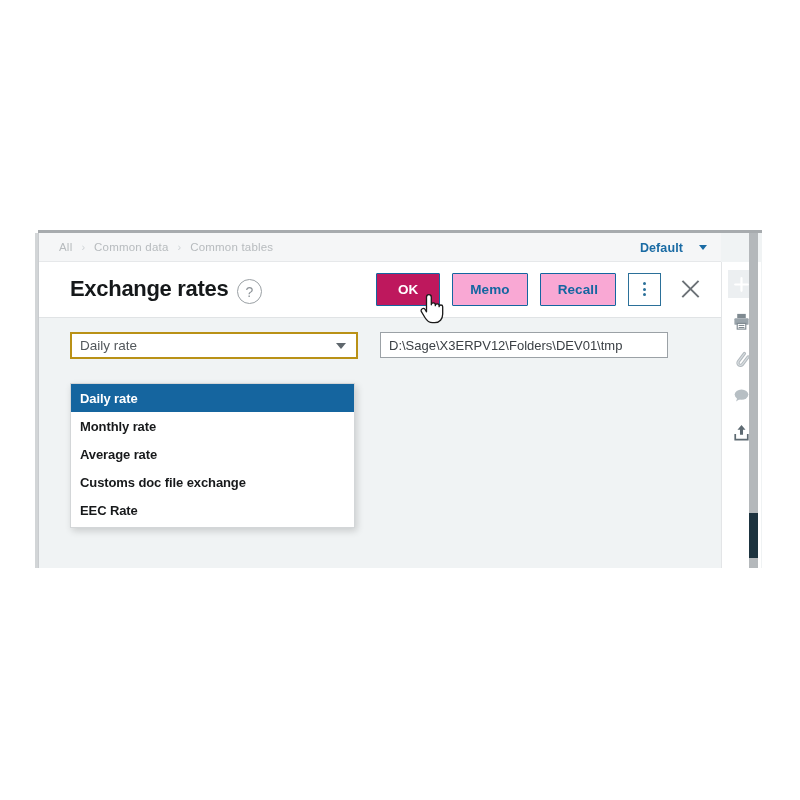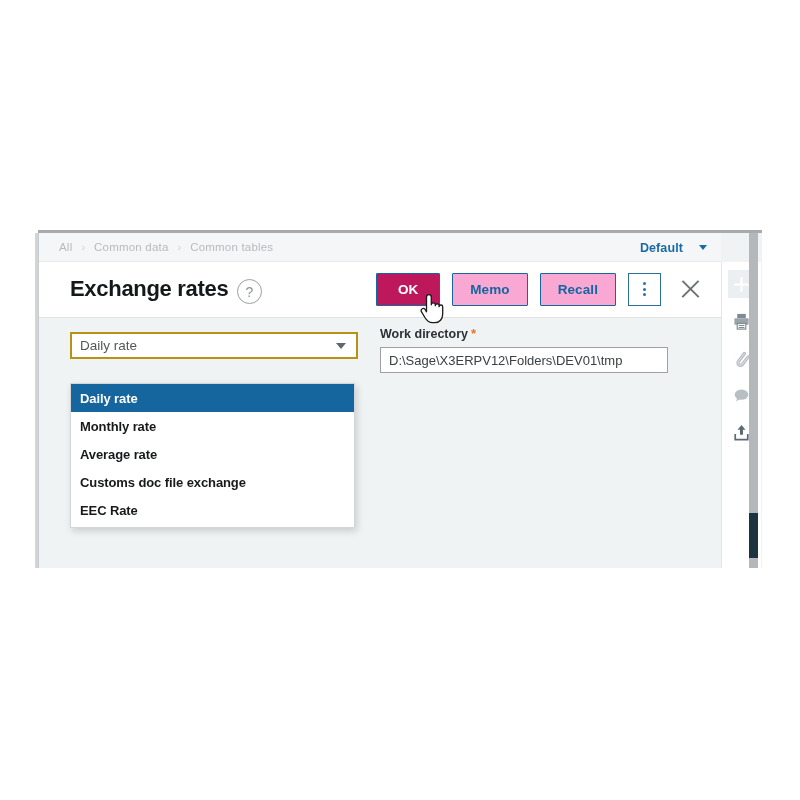--- a/index.html
+++ b/index.html
@@ -417,23 +417,20 @@
         <div id="rate-type-dropdown">
           <div class="dd-option selected">Daily rate</div>
           <div class="dd-option">Monthly rate</div>
           <div class="dd-option">Average rate</div>
           <div class="dd-option">Customs doc file exchange</div>
           <div class="dd-option">EEC Rate</div>
         </div>
       </div>
 
       <div id="work-dir-group">
-        <div class="field-label">
-          <span>Work directory</span><span class="req-star">*</span>
-        </div>
         <div id="work-dir-input" placeholder="Work directory">D:\Sage\X3ERPV12\Folders\DEV01\tmp</div>
       </div>
 
     </div>
 
     <div id="tool-rail">
 
       <div class="rail-btn boxed">
         <svg width="17" height="17" viewBox="0 0 17 17" aria-hidden="true">
           <path d="M8.5 2.2 V14.8 M2.2 8.5 H14.8" stroke="#ffffff" stroke-width="2.2" stroke-linecap="round"></path>

